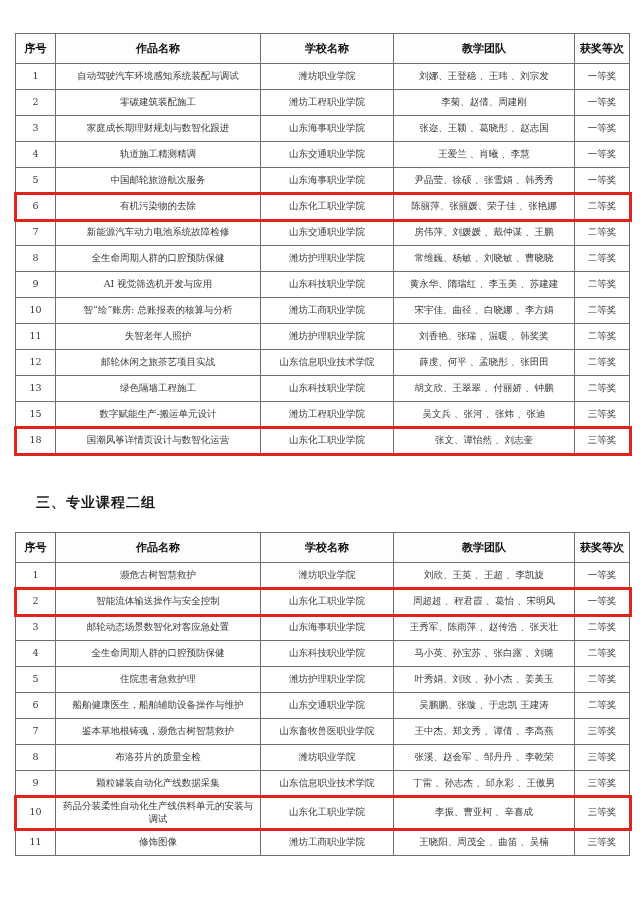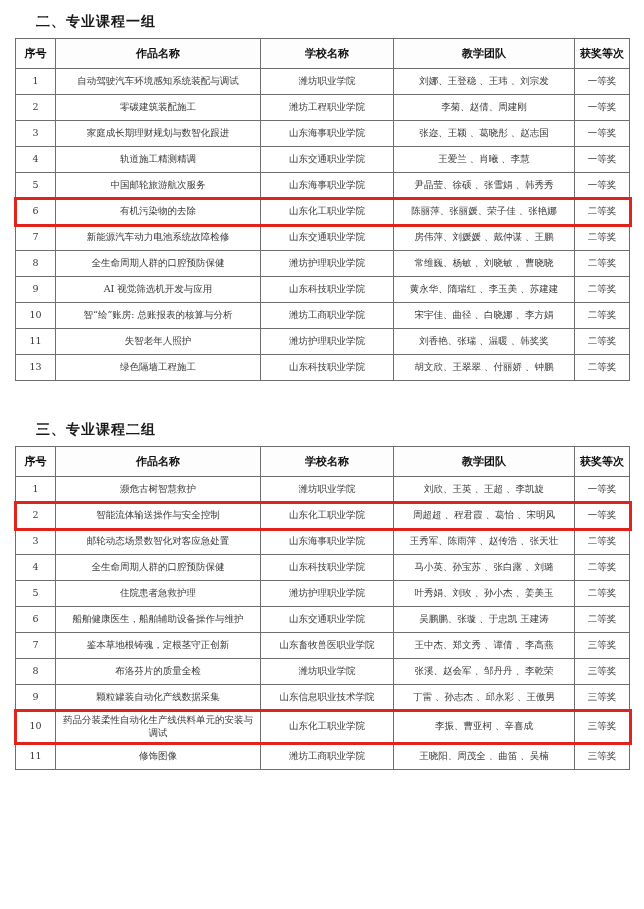--- a/index.html
+++ b/index.html
@@ -23,20 +23,21 @@
     font-size: 14px;
     color: #1a1a1a;
     margin: 0 0 7px 36px;
     letter-spacing: 1px;
   }
   table.awards {
     border-collapse: collapse;
     table-layout: fixed;
     width: 614px;
     margin-left: 15px;
+    margin-top: 20px;
   }
   table.awards col.c-no     { width: 40px; }
   table.awards col.c-work   { width: 205px; }
   table.awards col.c-school { width: 133px; }
   table.awards col.c-team   { width: 181px; }
   table.awards col.c-award  { width: 55px; }
   table.awards th, table.awards td {
     border: 1px solid #6e6e6e;
     text-align: center;
     vertical-align: middle;
@@ -61,21 +62,20 @@
     outline-offset: -1px;
   }
   .section-group2 { margin-top: 40px; }
 </style>
 </head>
 <body>
 
 <div class="page">
 
   <section class="section-group1">
-    <h2 class="section-title">二、专业课程一组</h2>
     <table class="awards">
       <colgroup>
         <col class="c-no">
           <col class="c-work">
           <col class="c-school">
           <col class="c-team">
           <col class="c-award">
       </colgroup>
       <thead>
         <tr>
@@ -158,25 +158,46 @@
             <td>二等奖</td>
           </tr>
           <tr>
             <td>11</td>
             <td>失智老年人照护</td>
             <td>潍坊护理职业学院</td>
             <td>刘香艳、张瑞 、温暖 、韩奖奖</td>
             <td>二等奖</td>
           </tr>
           <tr>
+            <td>12</td>
+            <td>邮轮休闲之旅茶艺项目实战</td>
+            <td>山东信息职业技术学院</td>
+            <td>薛虔、何平 、孟晓彤 、张田田</td>
+            <td>二等奖</td>
+          </tr>
+          <tr>
             <td>13</td>
             <td>绿色隔墙工程施工</td>
             <td>山东科技职业学院</td>
             <td>胡文欣、王翠翠 、付丽娇 、钟鹏</td>
             <td>二等奖</td>
+          </tr>
+          <tr>
+            <td>15</td>
+            <td>数字赋能生产-搬运单元设计</td>
+            <td>潍坊工程职业学院</td>
+            <td>吴文兵 、张河 、张炜 、张迪</td>
+            <td>三等奖</td>
+          </tr>
+          <tr class="hl">
+            <td>18</td>
+            <td>国潮风筝详情页设计与数智化运营</td>
+            <td>山东化工职业学院</td>
+            <td>张文、谭怡然 、刘志奎</td>
+            <td>三等奖</td>
           </tr>
         </tbody>
     </table>
   </section>
 
   <section class="section-group2">
     <h2 class="section-title">三、专业课程二组</h2>
     <table class="awards">
       <colgroup>
         <col class="c-no">
@@ -232,21 +253,21 @@
           </tr>
           <tr>
             <td>6</td>
             <td>船舶健康医生，船舶辅助设备操作与维护</td>
             <td>山东交通职业学院</td>
             <td>吴鹏鹏、张璇 、于忠凯 王建涛</td>
             <td>二等奖</td>
           </tr>
           <tr>
             <td>7</td>
-            <td>鉴本草地根铸魂，定根茎守正创新</td>
+            <td>鉴本草地根铸魂，濒危古树智慧救护</td>
             <td>山东畜牧兽医职业学院</td>
             <td>王中杰、郑文秀 、谭倩 、李高燕</td>
             <td>三等奖</td>
           </tr>
           <tr>
             <td>8</td>
             <td>布洛芬片的质量全检</td>
             <td>潍坊职业学院</td>
             <td>张溪、赵会军 、邹丹丹 、李乾荣</td>
             <td>三等奖</td>

